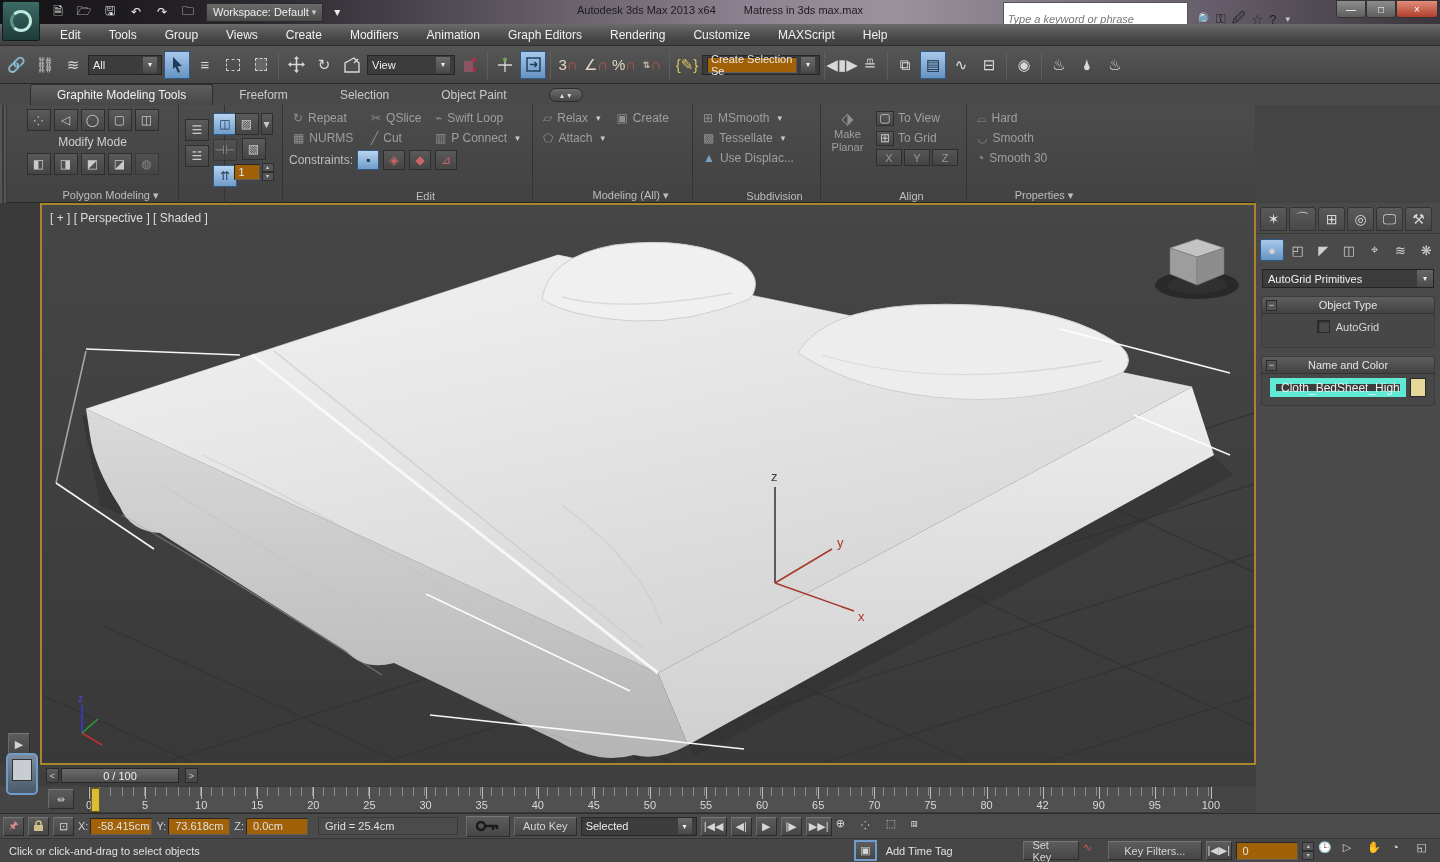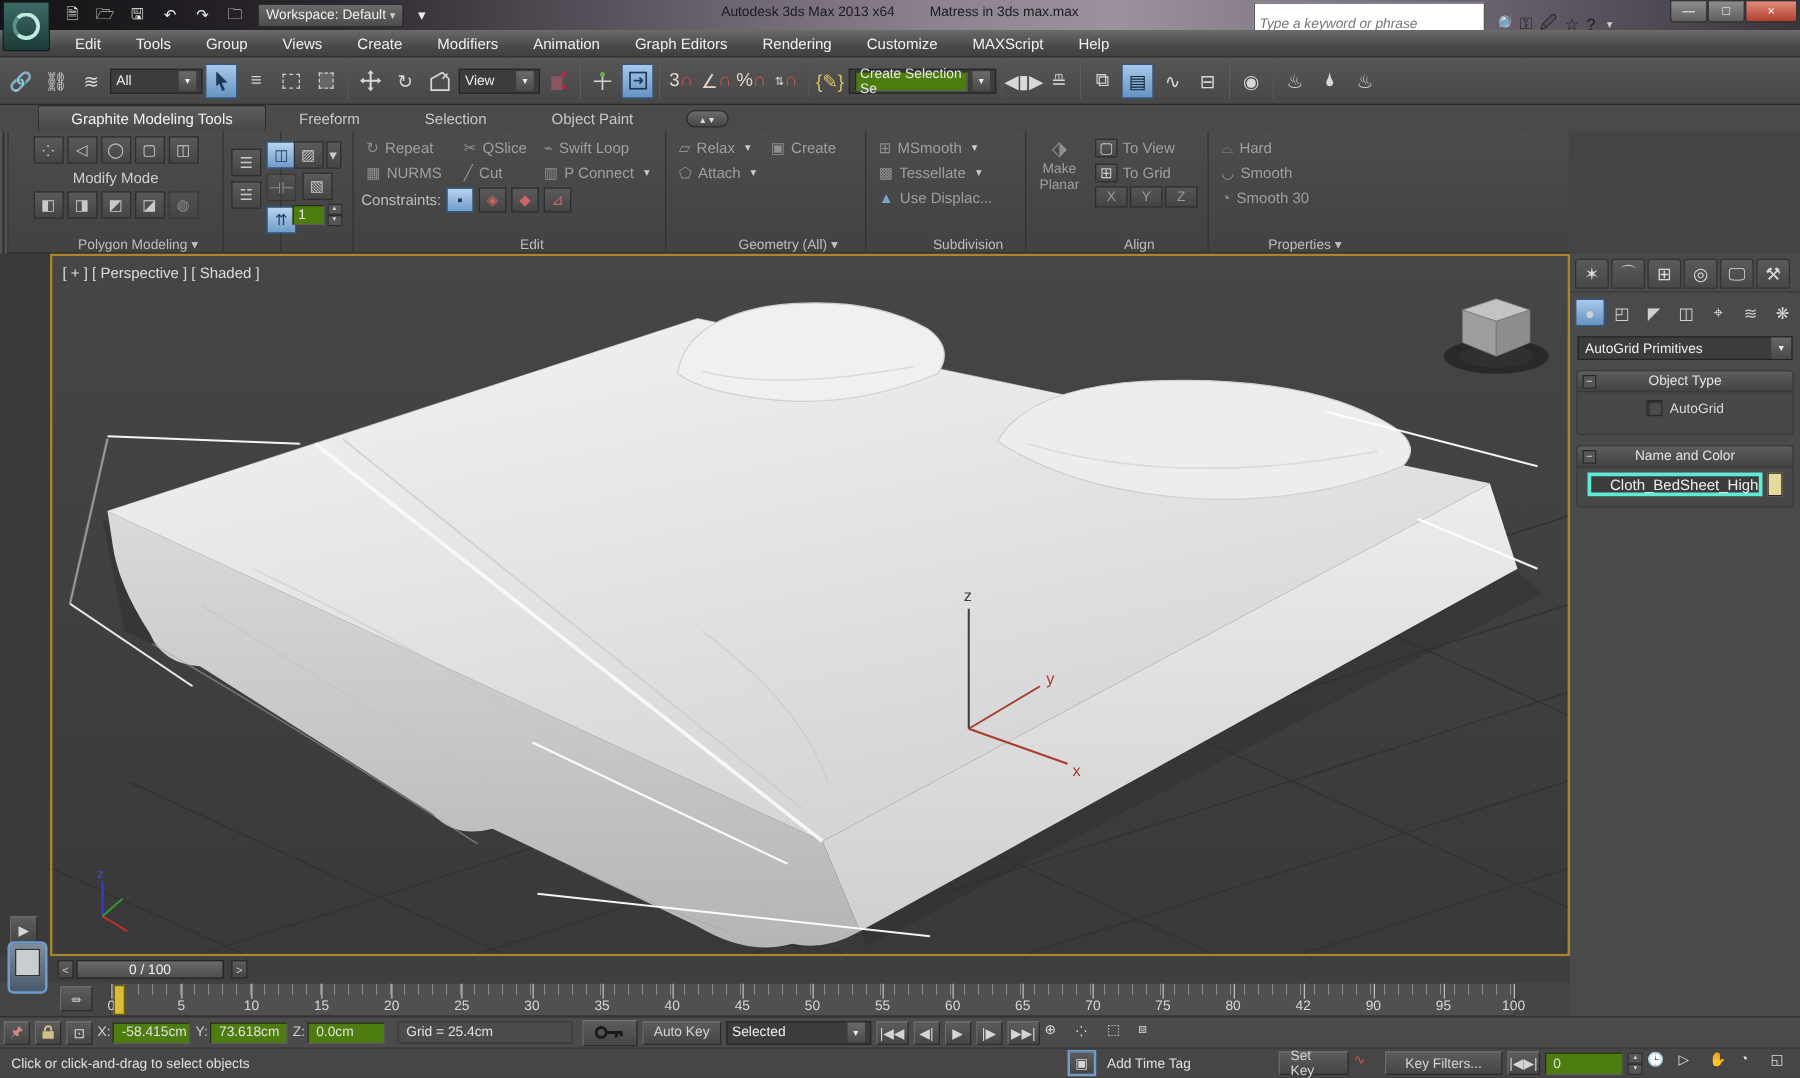--- a/index.html
+++ b/index.html
@@ -4,21 +4,21 @@
 <style>
   * { margin:0; padding:0; box-sizing:border-box; }
   html,body { width:1440px; height:862px; overflow:hidden; background:#3a3a3a;
     font-family:"Liberation Sans", sans-serif; font-size:11px; color:#ddd; }
   #app { position:absolute; width:1440px; height:862px; background:#444; }
 
   
   .btn3d { background:linear-gradient(#5c5c5c,#464646); border:1px solid #2c2c2c;
     border-top-color:#777; border-left-color:#6a6a6a; color:#d5d5d5;
     display:flex; align-items:center; justify-content:center; }
-  .sunken { background:#4d7c0f; border:1px solid #272727; border-bottom-color:#5e5e5e;
+  .sunken { background:#a16207; border:1px solid #272727; border-bottom-color:#5e5e5e;
     border-right-color:#565656; color:#e8e8e8; }
   .caret { font-size:9px; color:#ccc; margin-left:3px; }
 
   
   #titlebar { position:absolute; left:0; top:0; width:1440px; height:24px;
     background:linear-gradient(90deg,#141214 0%,#2b272e 18%,#8d8390 52%,#9b929d 62%,#6b6370 82%,#3a353c 100%);
     display:flex; align-items:center; }
   #applogo { position:absolute; left:2px; top:1px; width:38px; height:40px; z-index:30;
     background:linear-gradient(#3d6b66,#1d3a38); border:1px solid #101f1e; border-radius:2px;
     display:flex; align-items:center; justify-content:center; }
@@ -117,22 +117,22 @@
   .roll-head .minus { width:11px; height:11px; border:1px solid #2a2a2a; background:#555; color:#ddd;
     font-size:9px; line-height:9px; text-align:center; margin:0 4px; }
   .roll-head .rtitle { flex:1; text-align:center; margin-right:19px; }
   .autogrid { display:flex; align-items:center; justify-content:center; gap:6px; margin:6px 0; color:#d8d8d8; }
   .checkbox { width:13px; height:13px; background:#4c4c4c; border:1px solid #2a2a2a;
     box-shadow:inset 1px 1px 2px #222; }
   .objgrid { display:grid; grid-template-columns:1fr 1fr; gap:4px 8px; padding:0 10px; }
   .objbtn { height:19px; background:linear-gradient(#585858,#464646); border:1px solid #2c2c2c;
     border-radius:2px; color:#d8d8d8; display:flex; align-items:center; justify-content:center; font-size:12px; }
   .namerow { display:flex; gap:4px; padding:4px 8px 0 8px; }
-  .namefield { flex:1; height:19px; background:#3c3c3c; border:3px solid #5eead4; color:#eee;
-    display:flex; align-items:center; padding-left:15px; font-size:12px; }
+  .namefield { flex:1; height:19px; background:#3c3c3c; border:6px solid #5eead4; color:#eee;
+    display:flex; align-items:center; padding-left:5px; font-size:12px; }
   .swatch { width:19px; height:19px; border:1px solid #2a2a2a; }
 
   
   #trackrow { position:absolute; left:0; top:765px; width:1256px; height:21px; background:#3f3f3f;
     display:flex; align-items:center; }
   #layoutbtn { position:absolute; left:6px; top:-12px; width:32px; height:42px; border-radius:5px;
     background:linear-gradient(#7d8d9d,#4a5a6a); border:2px solid #6f9cc9; z-index:6; }
   #layoutbtn .inner { margin:4px auto; width:20px; height:22px; background:#c8cdd2; border:1px solid #333; }
   .trk-arrow { width:13px; height:15px; margin-left:4px; background:linear-gradient(#5c5c5c,#454545);
     border:1px solid #2b2b2b; color:#ccc; font-size:9px; display:flex; align-items:center; justify-content:center; }
@@ -255,21 +255,21 @@
           <path d="M8.5,0 L11,3 H9.3 V7.7 H14 V6 L17,8.5 L14,11 V9.3 H9.3 V14 H11 L8.5,17 L6,14 H7.7 V9.3 H3 V11 L0,8.5 L3,6 V7.7 H7.7 V3 H6 Z" fill="#d8d8d8"></path>
         </svg>
     </span>
     <span class="tbtn">↻</span>
     <span class="tbtn">
       <svg width="16" height="16" viewBox="0 0 16 16">
           <path d="M1,15 L15,15 L15,6 L10,1 L1,6 Z" fill="none" stroke="#d8d8d8" stroke-width="1.4"></path>
           <path d="M10,6 L14,2" stroke="#d8d8d8" stroke-width="1.4"></path>
         </svg>
     </span>
-    <div class="tdd" style="width:65px">
+    <div class="tdd" style="width:88px">
       <span>View</span>
       <span class="arrowbox">▾</span>
     </div>
     <span class="tbtn">
       <svg width="15" height="16" viewBox="0 0 15 16">
           <rect x="1" y="4" width="9" height="11" fill="#8a5560"></rect>
           <path d="M11,6 L11,1 M11,1 L9,3 M11,1 L13,3" stroke="#c24" stroke-width="1.4" fill="none"></path>
           <path d="M11,10 l0,4 M11,14 l-2,-2 M11,14 l2,-2" stroke="#c24" stroke-width="1.4" fill="none"></path>
         </svg>
     </span>
@@ -440,21 +440,21 @@
         <div class="rtxtbtn">
             <span class="g">▣</span>
             <span>Create</span>
           </div>
         <div class="rtxtbtn">
             <span class="g">⬠</span>
             <span>Attach</span>
             <span class="caret">▾</span>
           </div>
       </div>
-      <div class="rfooter"><span>Geometry (All)</span> <span>▾</span></div>
+      <div class="rfooter"><span>Modeling (All)</span> <span>▾</span></div>
     </div>
 
     <div class="rpanel" style="width:128px">
       <div style="display:flex;flex-direction:column;gap:2px">
         <div class="rtxtbtn">
             <span class="g">⊞</span>
             <span>MSmooth</span>
             <span class="caret">▾</span>
           </div>
         <div class="rtxtbtn">

